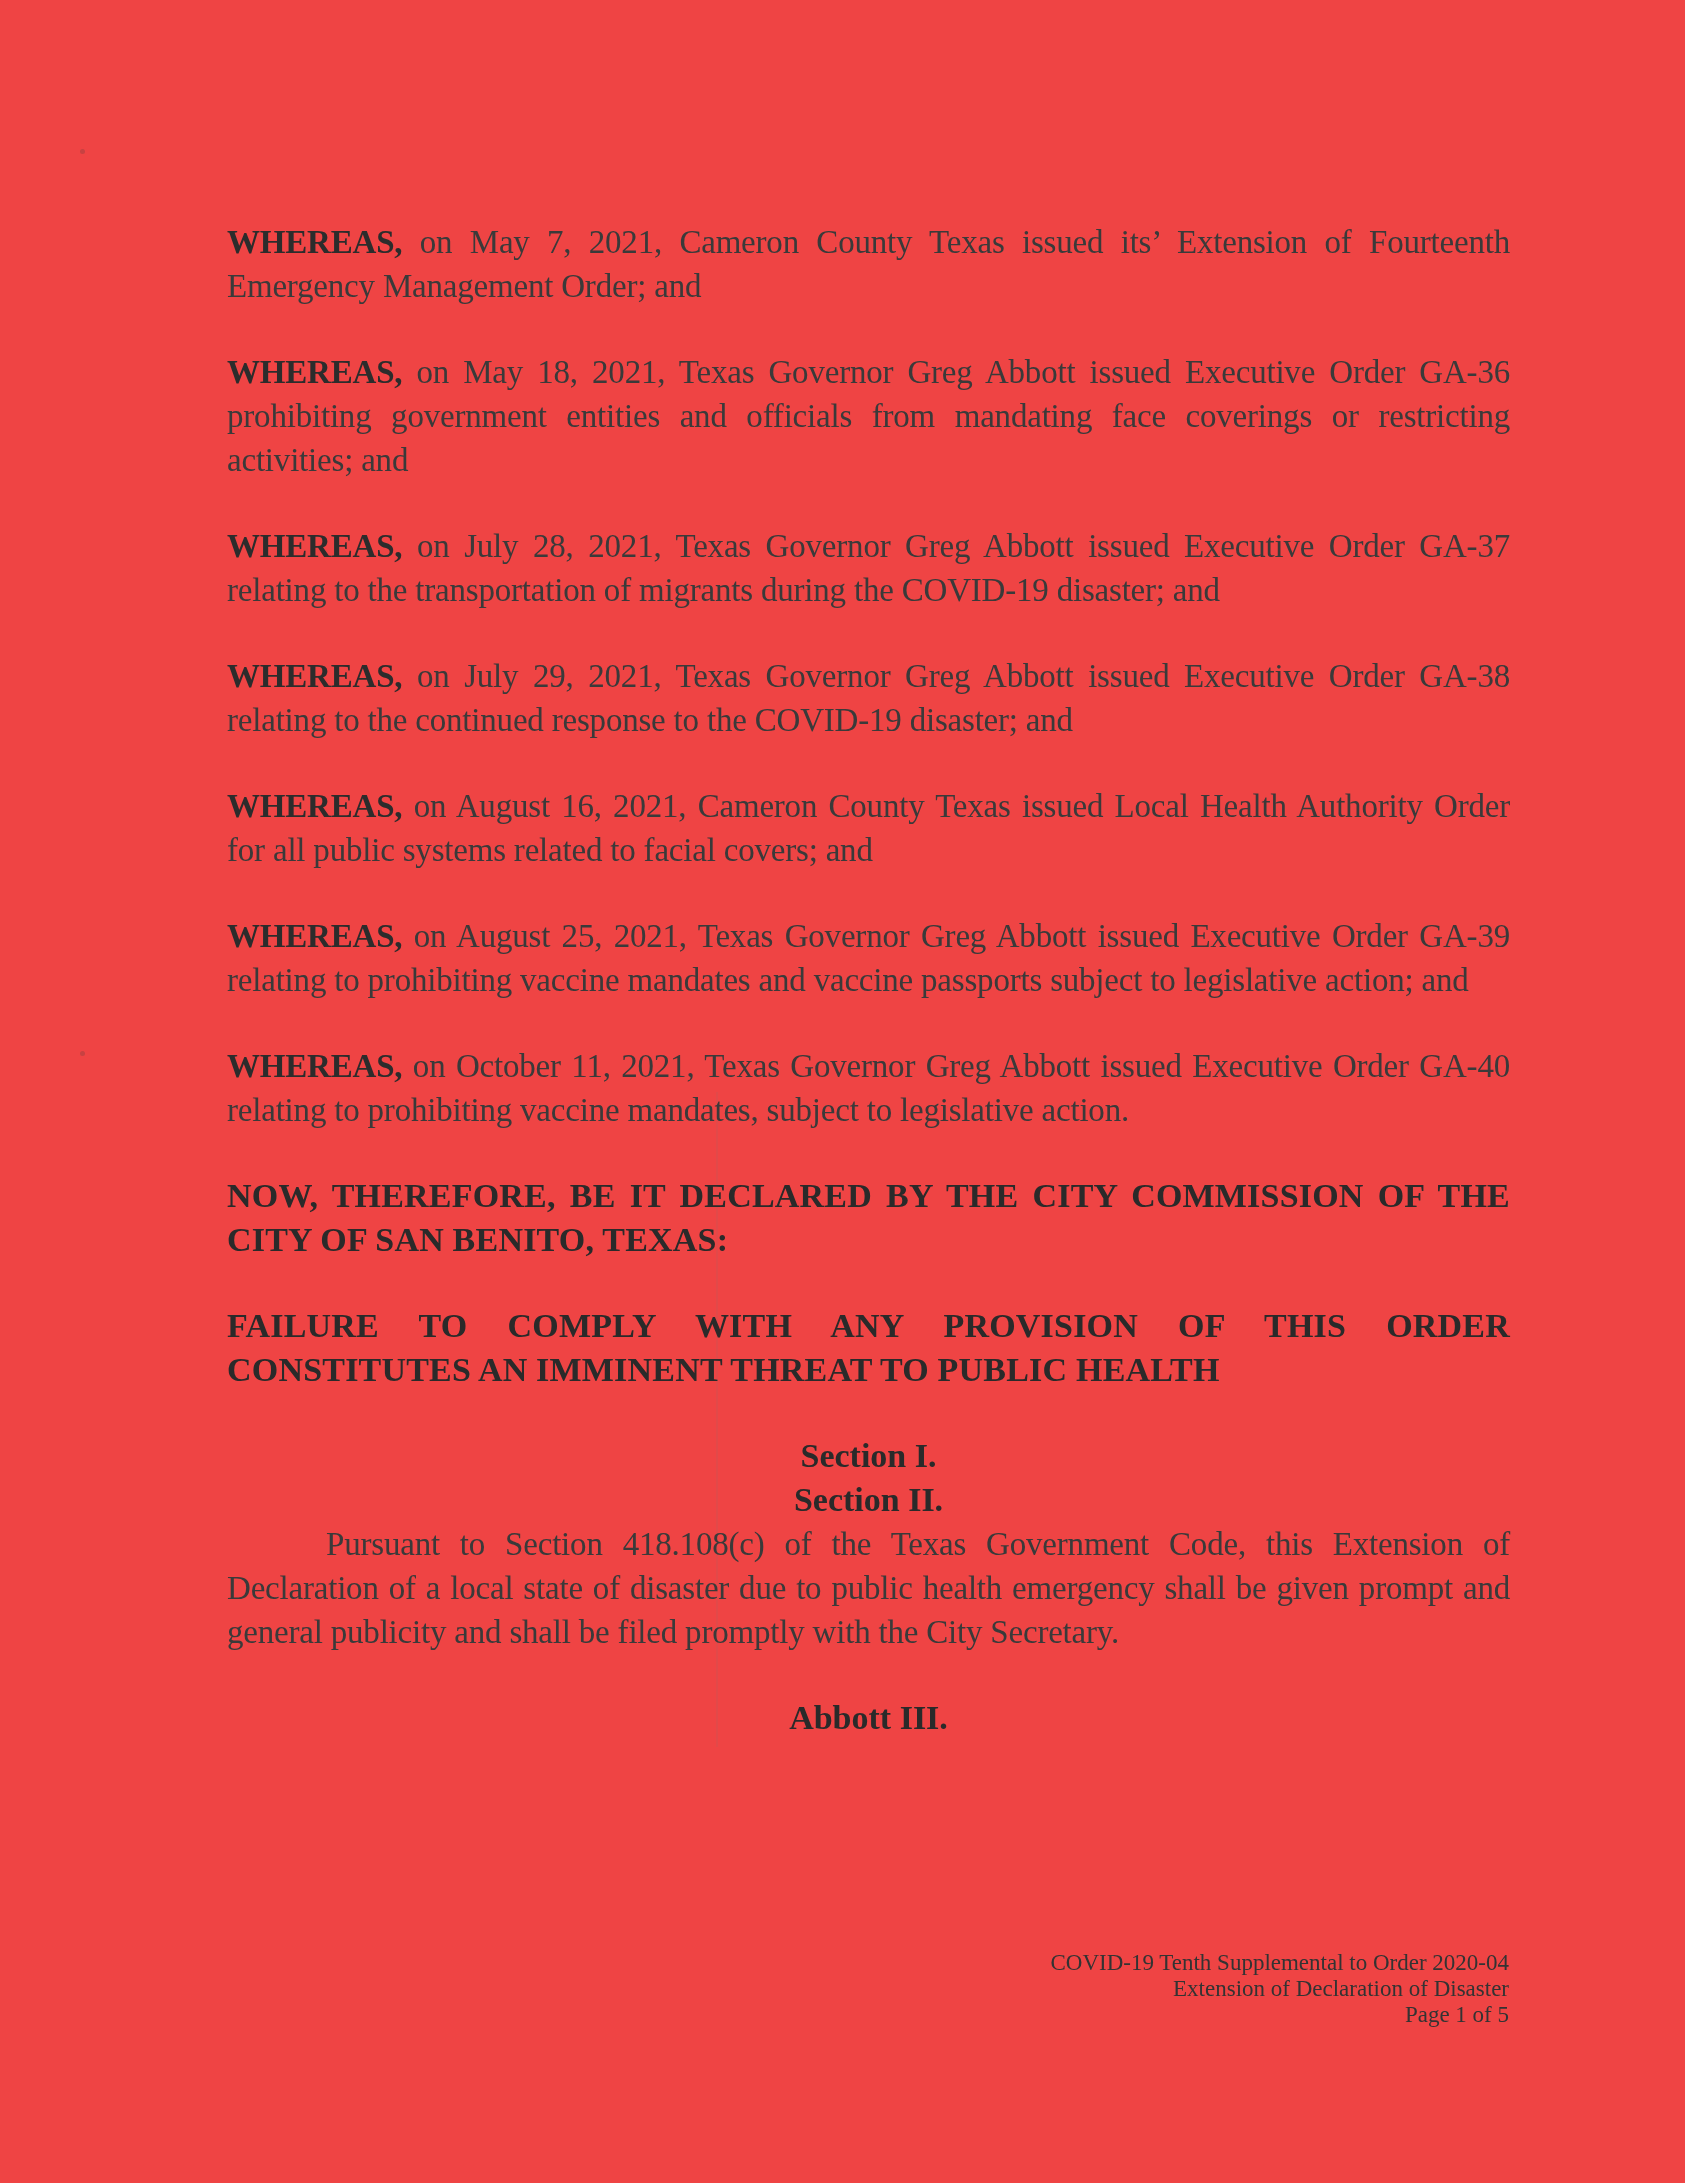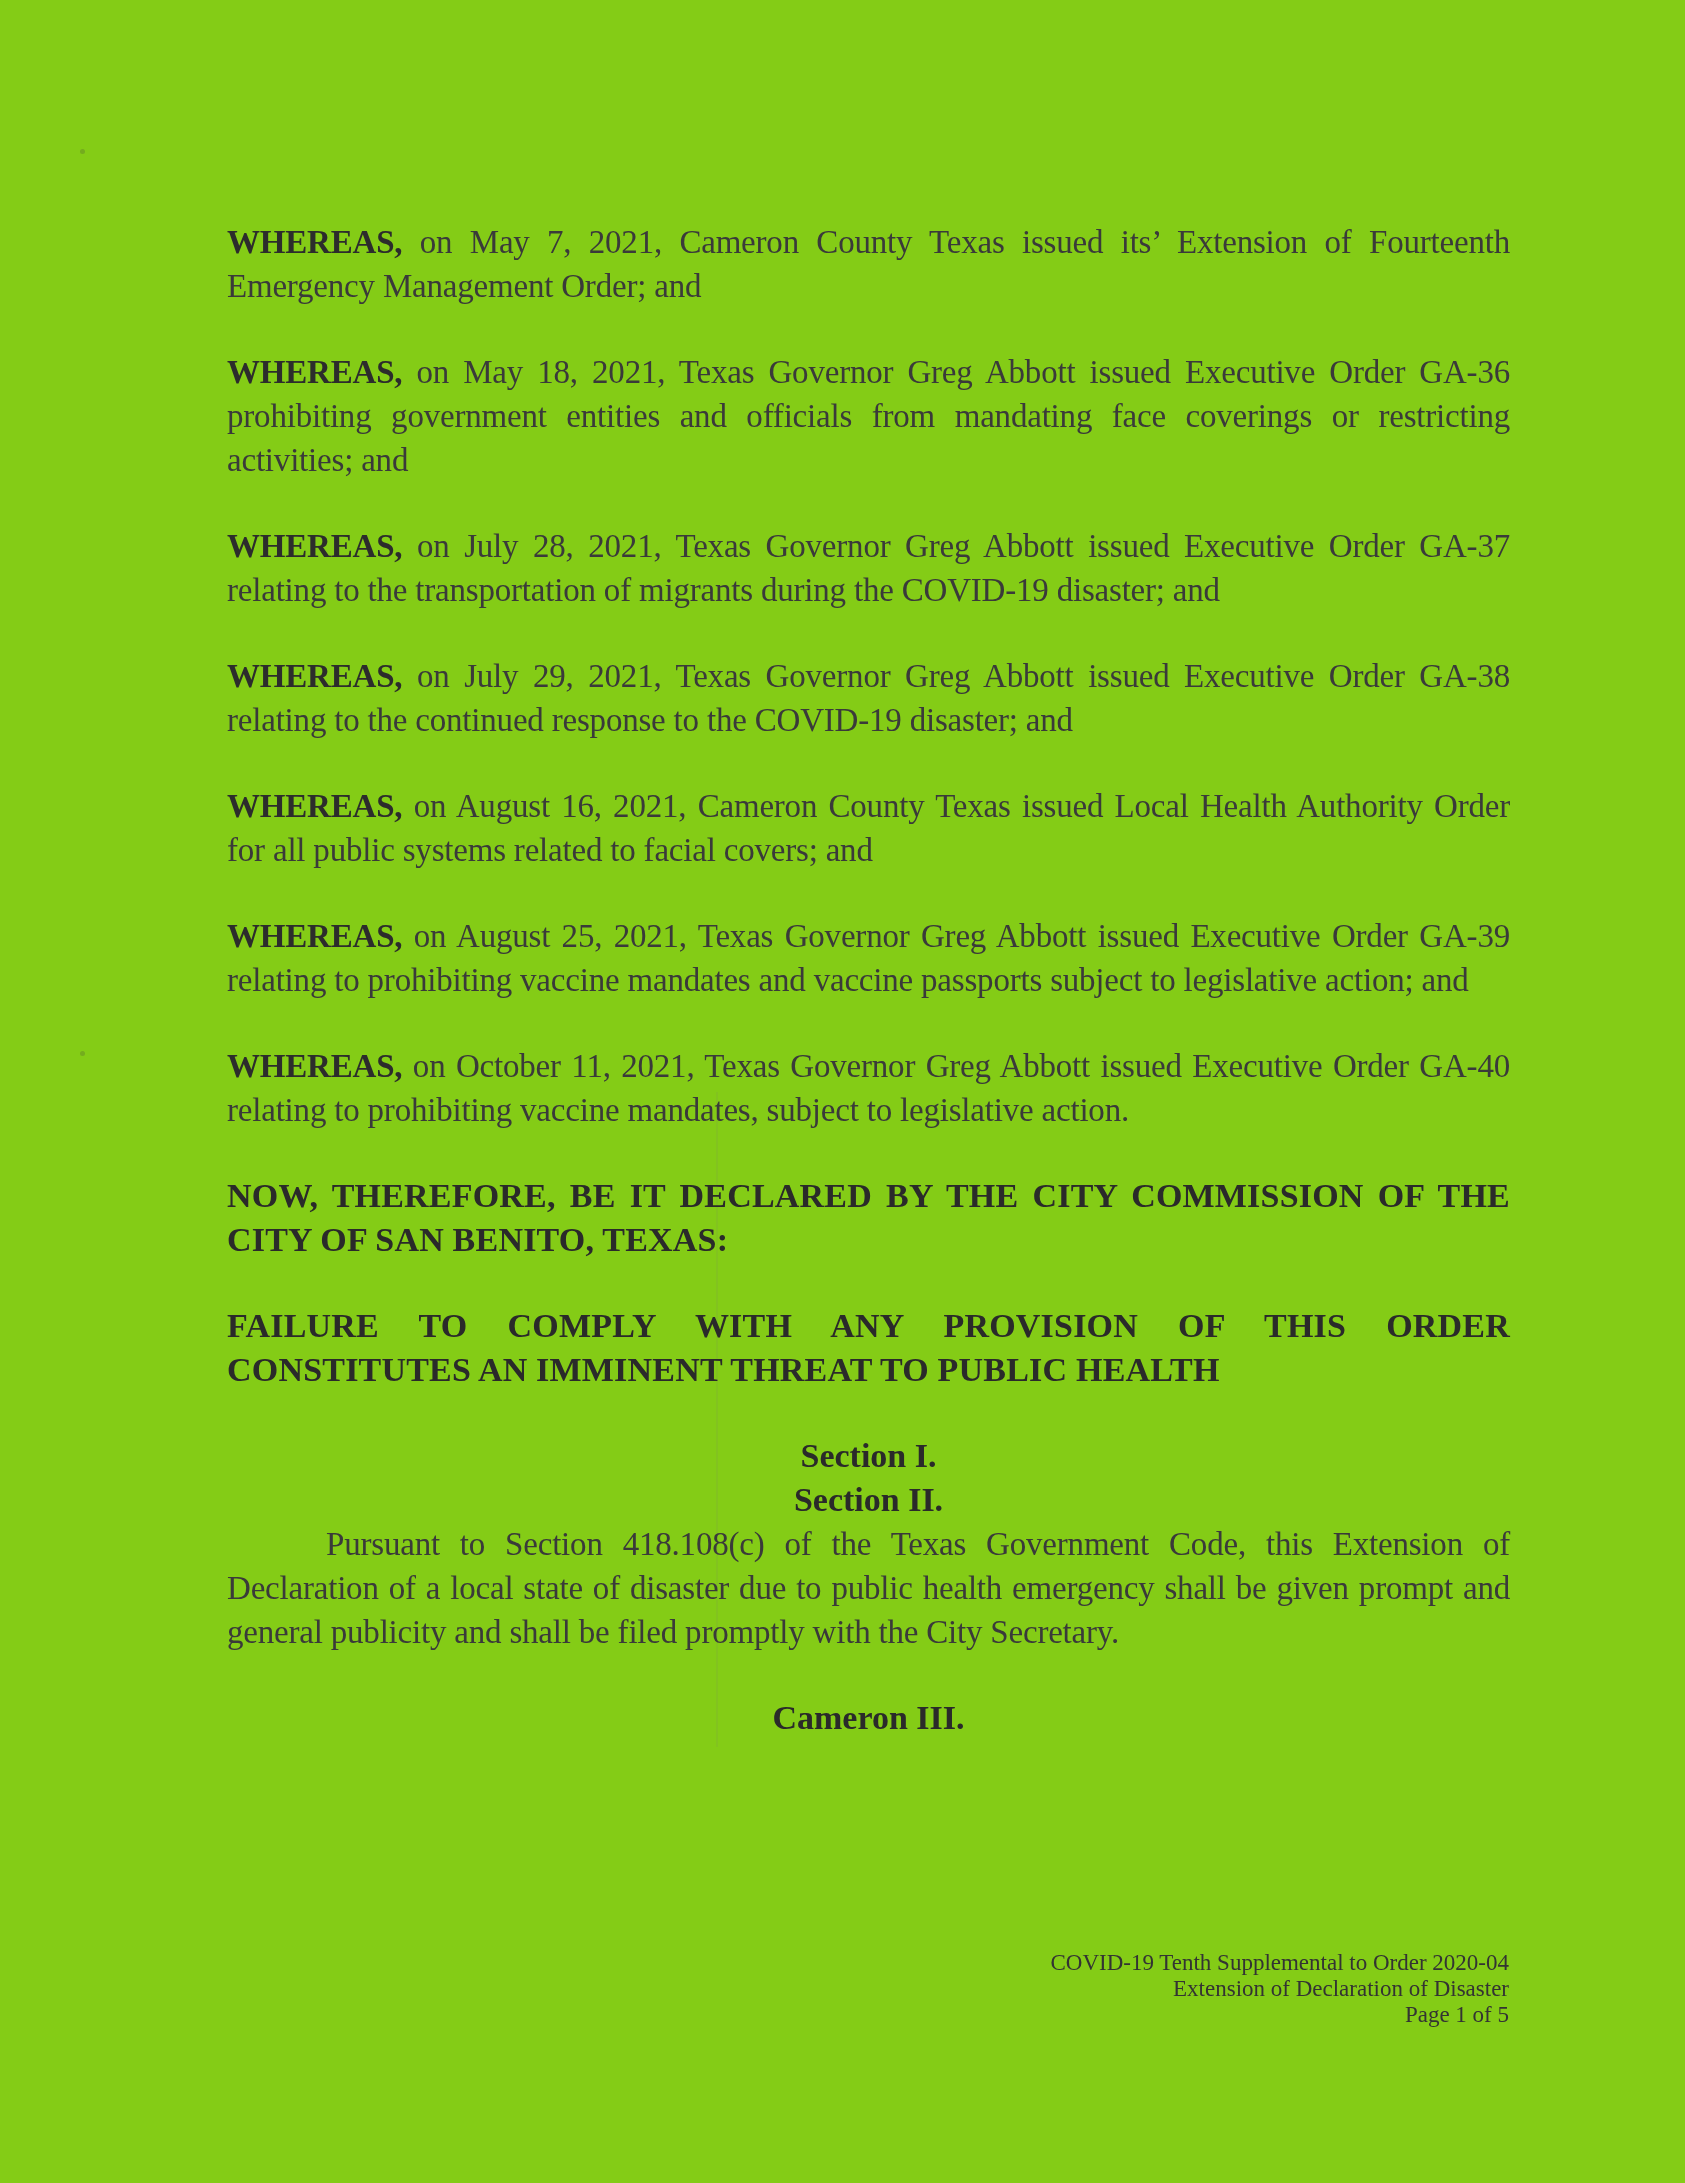--- a/index.html
+++ b/index.html
@@ -4,21 +4,21 @@
 <style>
   html, body {
     margin: 0;
     padding: 0;
     background: #ffffff;
   }
   .page {
     position: relative;
     width: 1685px;
     height: 2183px;
-    background: #84cc16;
+    background: #ef4444;
     overflow: hidden;
     font-family: "Liberation Serif", "DejaVu Serif", serif;
     color: #343434;
   }
   .content {
     position: absolute;
     left: 227px;
     top: 220px;
     width: 1283px;
   }
@@ -115,21 +115,21 @@
 
     <p class="declaration">NOW, THEREFORE, BE IT DECLARED BY THE CITY COMMISSION OF THE CITY OF SAN BENITO, TEXAS:</p>
 
     <p class="declaration">FAILURE TO COMPLY WITH ANY PROVISION OF THIS ORDER CONSTITUTES AN IMMINENT THREAT TO PUBLIC HEALTH</p>
 
     <p class="section-title">Section I.</p>
 
     <p class="section-title">Section II.</p>
     <p class="section-body">Pursuant to Section 418.108(c) of the Texas Government Code, this Extension of Declaration of a local state of disaster due to public health emergency shall be given prompt and general publicity and shall be filed promptly with the City Secretary.</p>
 
-    <p class="section-title">Cameron III.</p>
+    <p class="section-title">Abbott III.</p>
 
   </div>
 
   <div class="footer">
     <div>COVID-19 Tenth Supplemental to Order 2020-04</div>
     <div>Extension of Declaration of Disaster</div>
     <div>Page 1 of 5</div>
   </div>
 </div>
 

